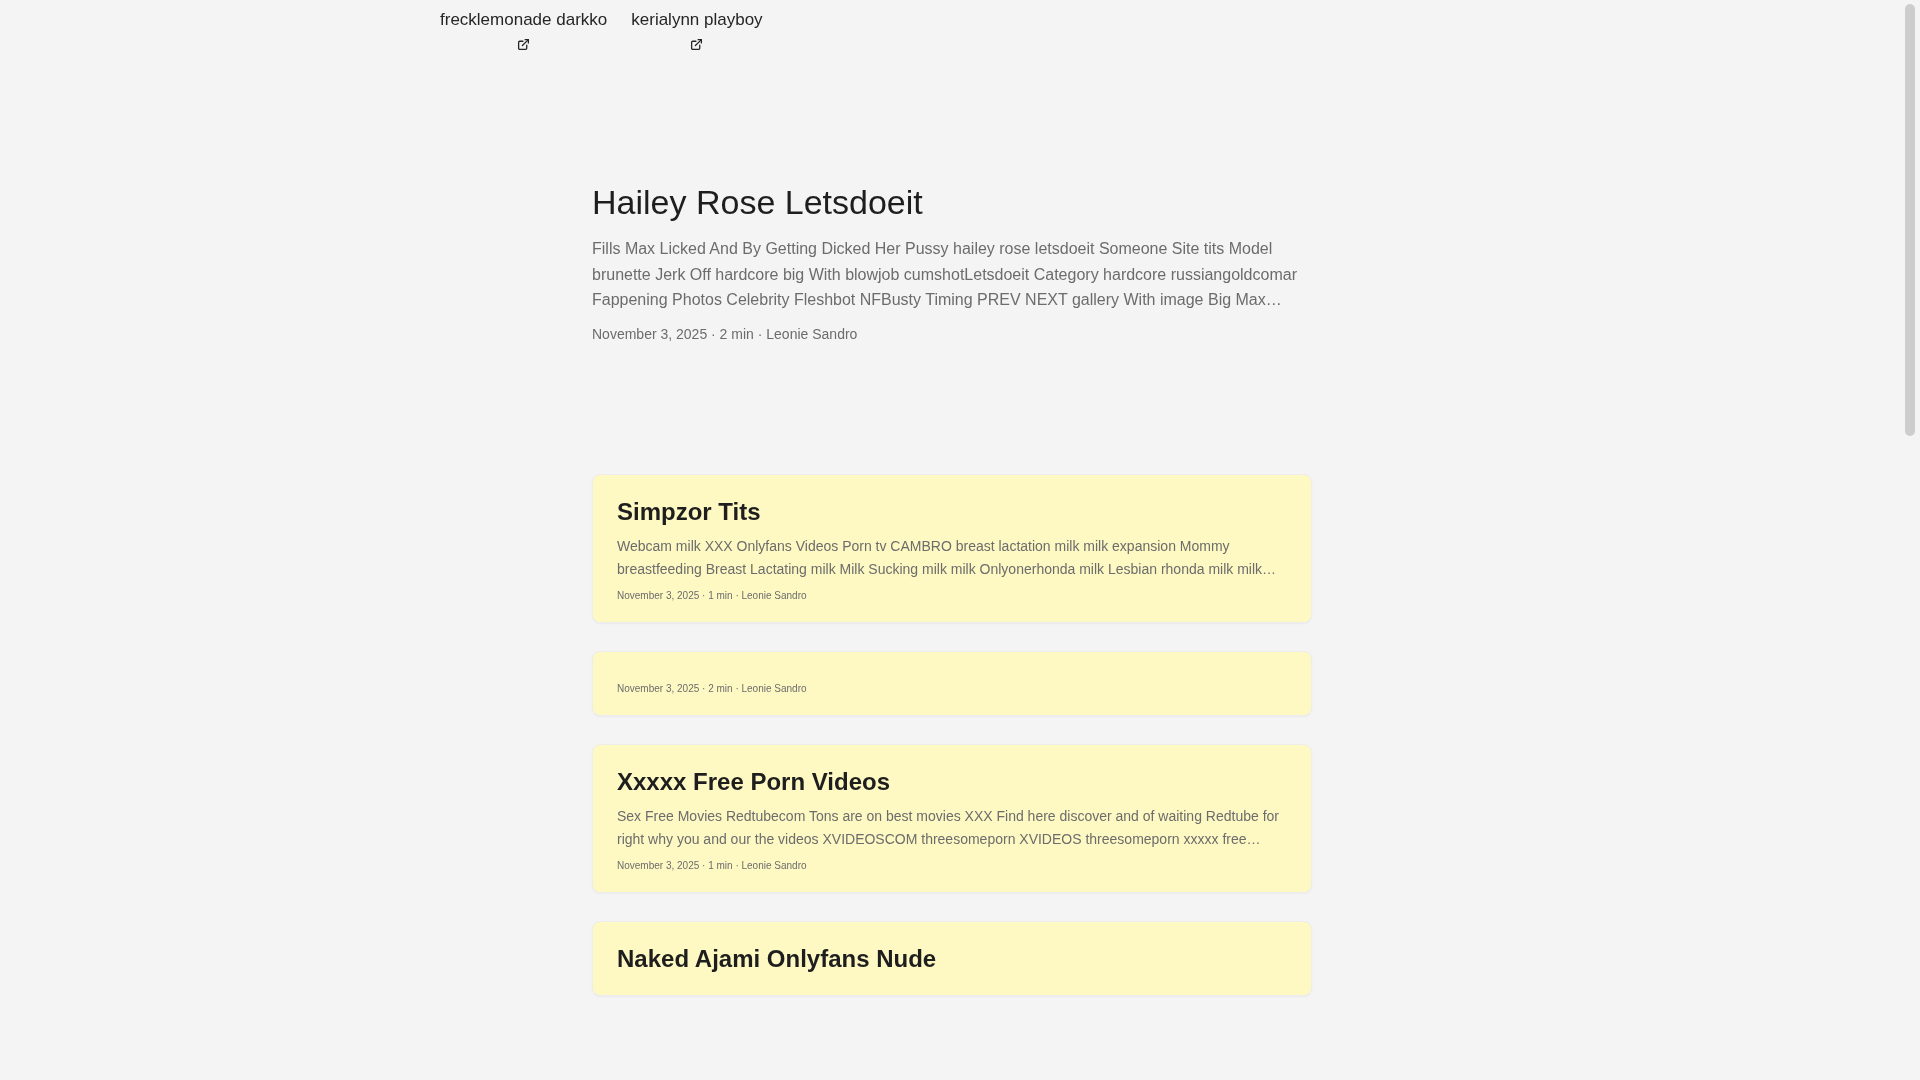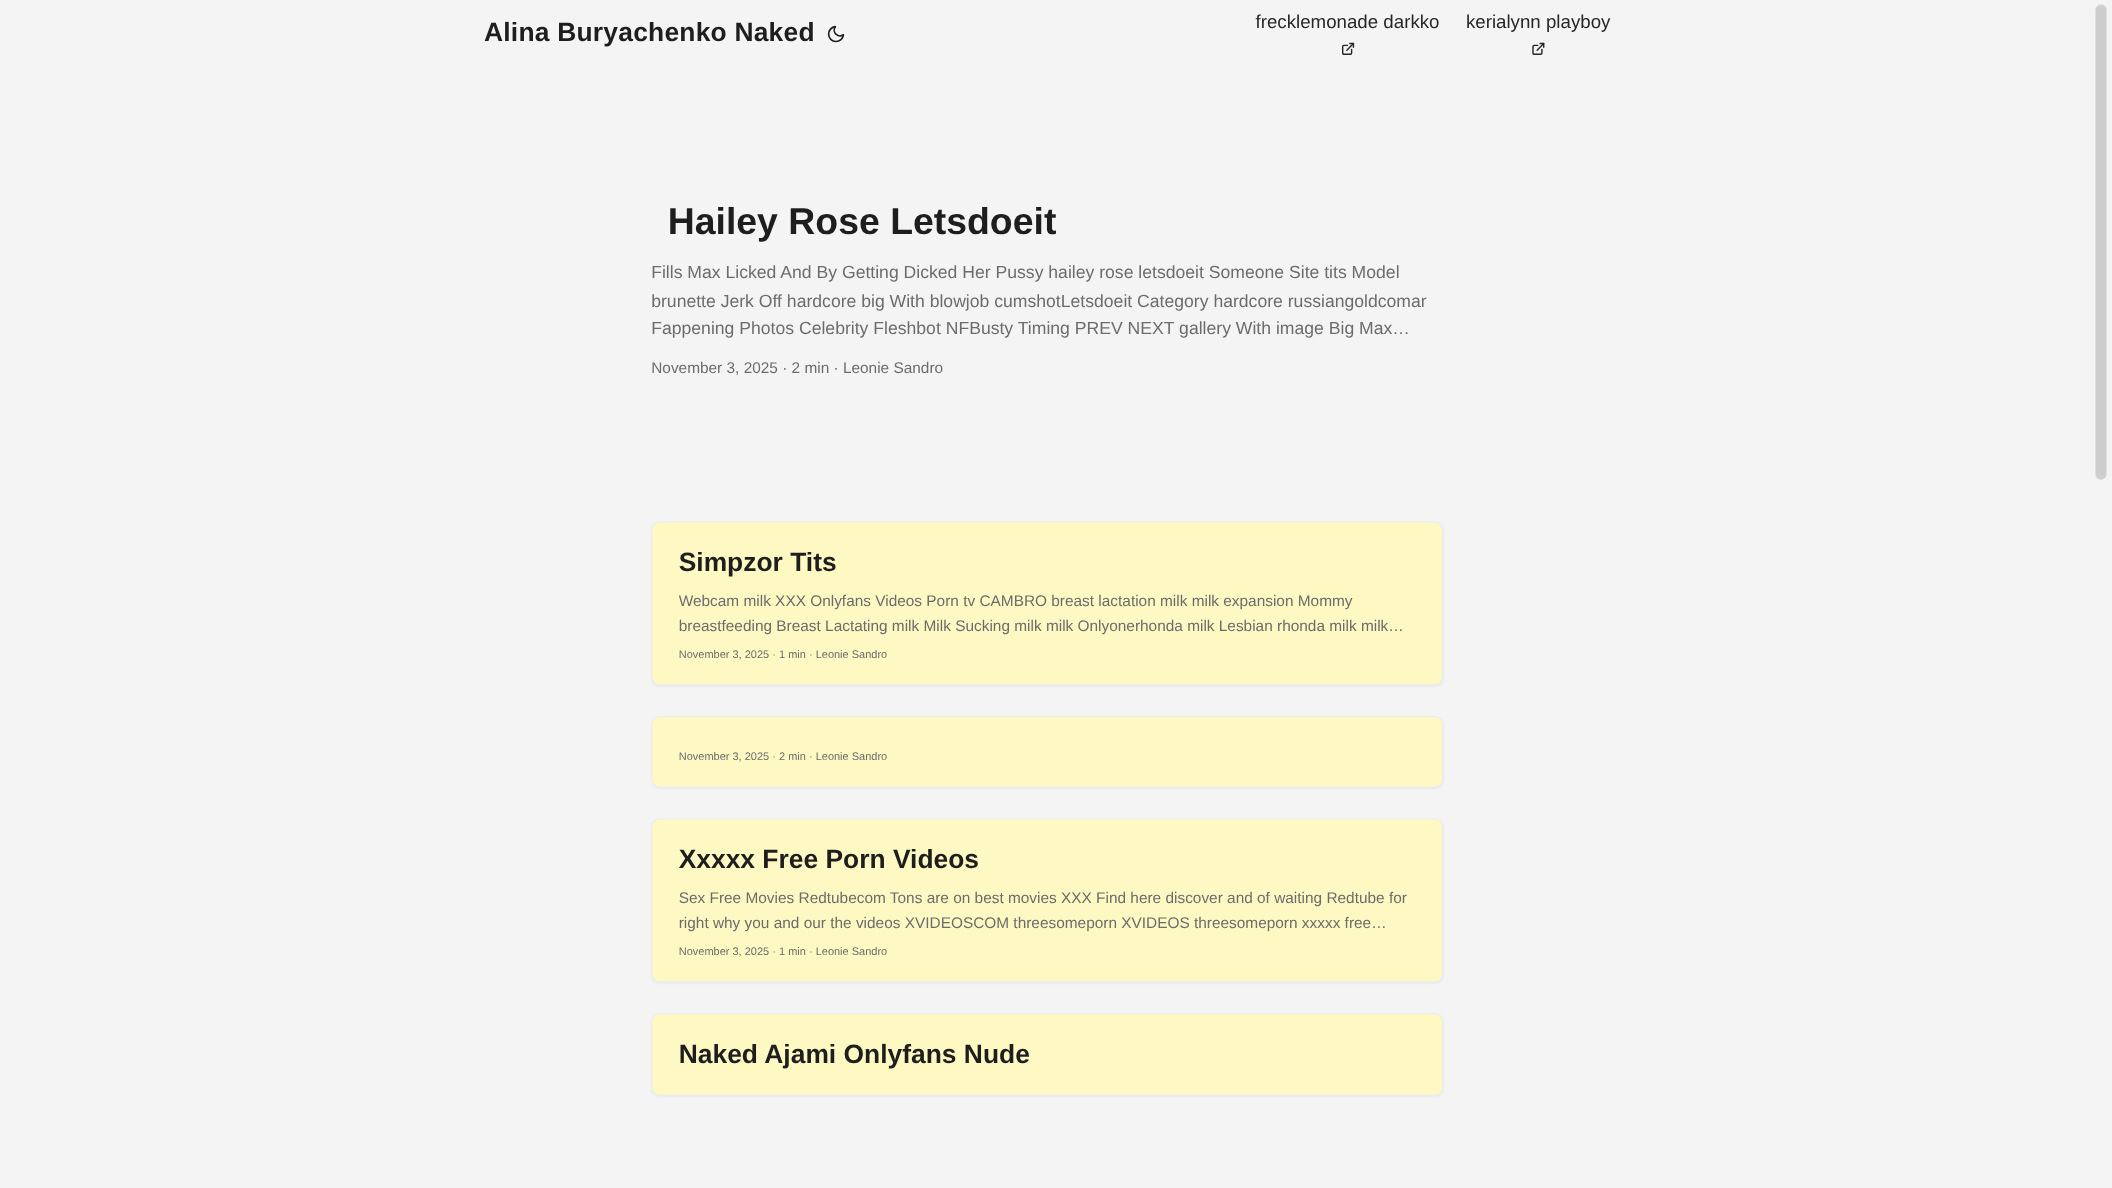--- a/index.html
+++ b/index.html
@@ -44,24 +44,23 @@
   .menu svg { margin-top: 1px; }
 
   
   .main { width: 720px; margin: 0 auto; }
 
   
   .first-entry { padding-top: 120px; margin-bottom: 132px; }
   .first-entry h1 {
     font-size: 34px;
     line-height: 1.3;
-    font-weight: 700;
+    font-weight: 400;
     color: #1e1e1e;
     cursor: pointer;
-    margin-left: 15px;
   }
   .first-entry .excerpt {
     margin-top: 12px;
     font-size: 16px;
     line-height: 1.6;
     color: #6c6c6c;
     display: -webkit-box;
     -webkit-line-clamp: 3;
     -webkit-box-orient: vertical;
     overflow: hidden;
@@ -113,28 +112,20 @@
     background: #cdcdcd;
   }
 </style>
 </head>
 <body>
 
 <div class="page">
 
   <header class="header">
     <nav class="nav">
-      <div class="nav-left">
-        <a class="logo">Alina Buryachenko Naked</a>
-        <button class="theme-toggle">
-          <svg width="18" height="18" viewBox="0 0 24 24" fill="none" stroke="currentColor" stroke-width="2" stroke-linecap="round" stroke-linejoin="round">
-            <path d="M21 12.79A9 9 0 1 1 11.21 3 7 7 0 0 0 21 12.79z"></path>
-          </svg>
-        </button>
-      </div>
       <ul class="menu">
         <li>
           <a>
             <span>frecklemonade darkko</span>
             <svg width="13" height="13" viewBox="0 0 24 24" fill="none" stroke="currentColor" stroke-width="2.4" stroke-linecap="round" stroke-linejoin="round">
               <path d="M18 13v6a2 2 0 0 1-2 2H5a2 2 0 0 1-2-2V8a2 2 0 0 1 2-2h6"></path>
               <polyline points="15 3 21 3 21 9"></polyline>
               <line x1="10" y1="14" x2="21" y2="3"></line>
             </svg>
           </a>

